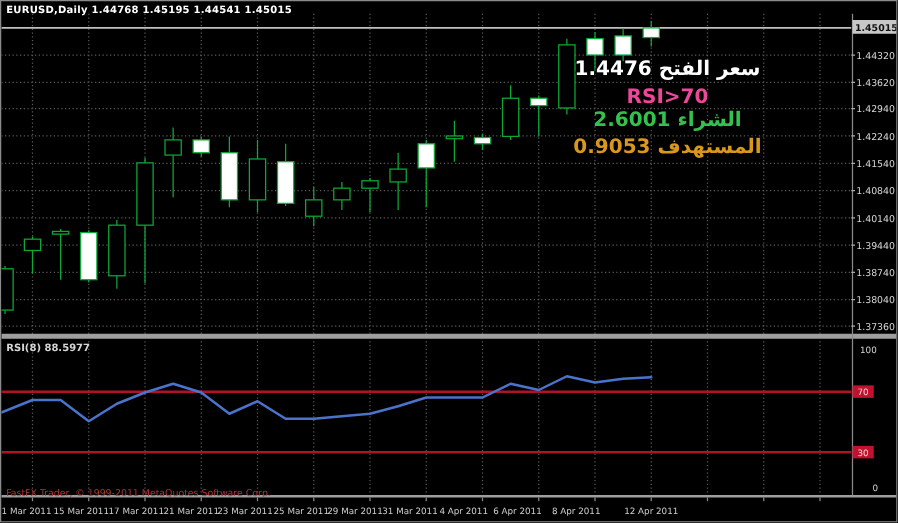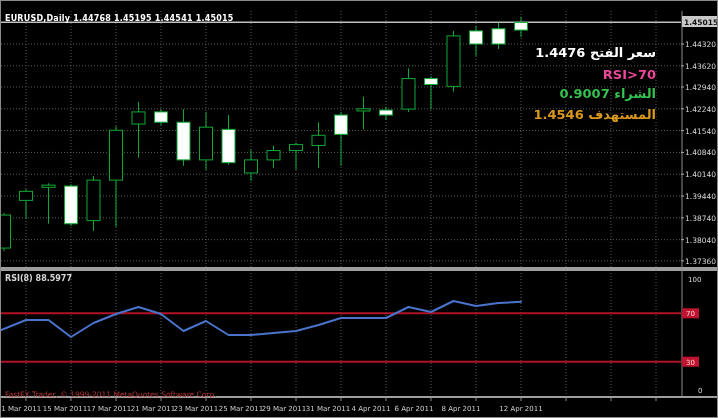--- a/index.html
+++ b/index.html
@@ -3,34 +3,34 @@
 <meta charset="utf-8">
 <style>
   html,body{margin:0;padding:0;background:#222;}
   .window{
     position:relative;width:718px;height:418px;background:#000;
     border:1px solid #8a8a8a;box-sizing:border-box;overflow:hidden;
     font-family:"DejaVu Sans",sans-serif;
   }
   svg{position:absolute;left:0;top:0;}
   .chart-title{
-    position:absolute;left:4px;top:13px;color:#ffffff;font-size:8px;
+    position:absolute;left:4px;top:2px;color:#ffffff;font-size:8px;
     font-weight:bold;letter-spacing:0.2px;white-space:nowrap;
   }
   .rsi-label{
     position:absolute;left:4px;top:273px;color:#d6d6d6;font-size:8px;
     font-weight:bold;white-space:nowrap;
   }
   .copyright{
     position:absolute;left:4px;top:389px;color:#b03333;font-size:7.5px;
     white-space:nowrap;
   }
   .annotation{
-    position:absolute;left:385px;width:270px;
-    font-size:13px;font-weight:bold;direction:rtl;white-space:nowrap;
+    position:absolute;left:398px;width:270px;text-align:center;
+    font-size:16px;font-weight:bold;direction:rtl;white-space:nowrap;
     text-shadow:1px 1px 0 #000, -1px -1px 0 #000;
   }
 </style>
 </head>
 <body>
 
 <div class="window">
   <svg id="chart-svg" width="718" height="418">
       <line x1="25" y1="10" x2="25" y2="266" stroke="#5a5a5a" stroke-width="1" stroke-dasharray="1 2"></line>
       <line x1="25" y1="272" x2="25" y2="395" stroke="#5a5a5a" stroke-width="1" stroke-dasharray="1 2"></line>
@@ -232,19 +232,19 @@
       <line x1="520" y1="397" x2="520" y2="400" stroke="#888888" stroke-width="1"></line>
       <line x1="565" y1="397" x2="565" y2="400" stroke="#888888" stroke-width="1"></line>
       <line x1="610" y1="397" x2="610" y2="400" stroke="#888888" stroke-width="1"></line>
       <line x1="655" y1="397" x2="655" y2="400" stroke="#888888" stroke-width="1"></line>
     </svg>
 
   <div class="chart-title">EURUSD,Daily  1.44768 1.45195 1.44541 1.45015</div>
 
   <div class="annotation" id="ann-0" style="top: 44px; color: rgb(255, 255, 255);">سعر الفتح 1.4476</div>
   <div class="annotation" id="ann-1" style="top: 66px; color: #ec4899;">RSI&gt;70</div>
-  <div class="annotation" id="ann-2" style="top: 85px; color: rgb(51, 194, 77);">الشراء 0.9007</div>
-  <div class="annotation" id="ann-3" style="top: 106px; color: rgb(217, 152, 28);">المستهدف 1.4546</div>
+  <div class="annotation" id="ann-2" style="top: 85px; color: rgb(51, 194, 77);">الشراء 2.6001</div>
+  <div class="annotation" id="ann-3" style="top: 106px; color: rgb(217, 152, 28);">المستهدف 0.9053</div>
 
   <div class="rsi-label">RSI(8) 88.5977</div>
 
   <div class="copyright">FastFX Trader, © 1999-2011 MetaQuotes Software Corp.</div>
 </div>
 
 </body></html>

